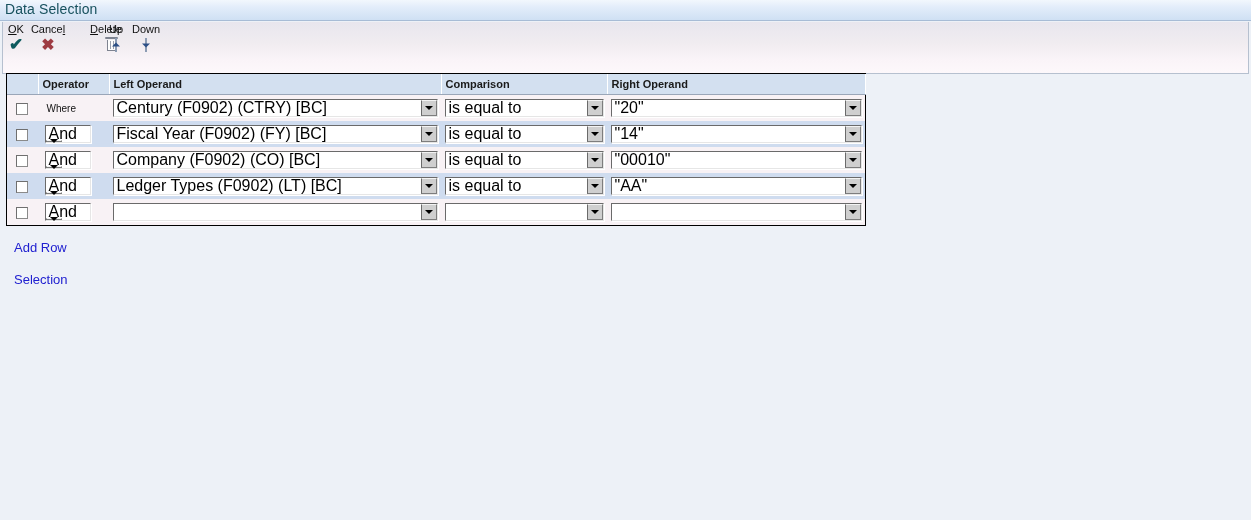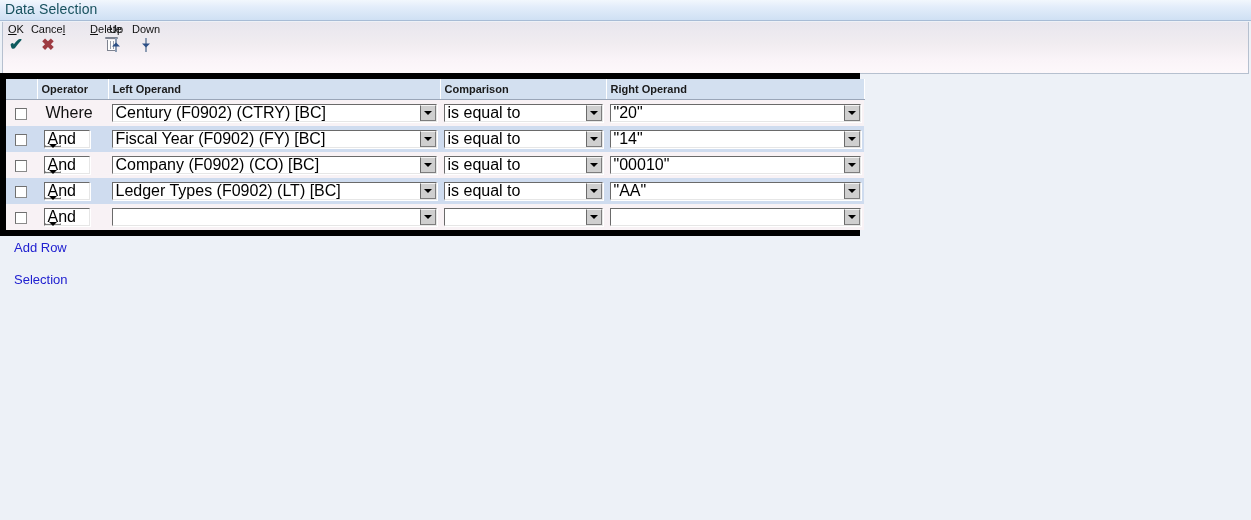--- a/index.html
+++ b/index.html
@@ -144,24 +144,24 @@
     border-bottom: 4px solid #2c4f86;
   }
   .spin-down .chev {
     transform: translate(-50%, -40%);
     border-top: 4px solid #2c4f86;
   }
 
   
   #grid {
     position: absolute;
-    left: 0;
+    left: 6px;
     top: 73px;
     width: 860px;
-    border: 6px solid #000000;
+    border: 1px solid #000000;
     box-sizing: border-box;
     background: #fff;
   }
   table.grid-table {
     border-collapse: collapse;
     width: 100%;
     table-layout: fixed;
   }
   table.grid-table col.c-check { width: 31px; }
   table.grid-table col.c-op    { width: 71px; }
@@ -202,21 +202,21 @@
     background: #ffffff;
     border: 1px solid #8a8a8a;
     border-top-color: #6f6f6f;
     border-left-color: #6f6f6f;
     box-sizing: border-box;
     vertical-align: middle;
   }
 
   
   .where-text {
-    font-size: 16px;
+    font-size: 10px;
     color: #111;
     padding-left: 2px;
   }
 
   
   .combo {
     display: flex;
     align-items: stretch;
     background: #ffffff;
     border: 1px solid;

